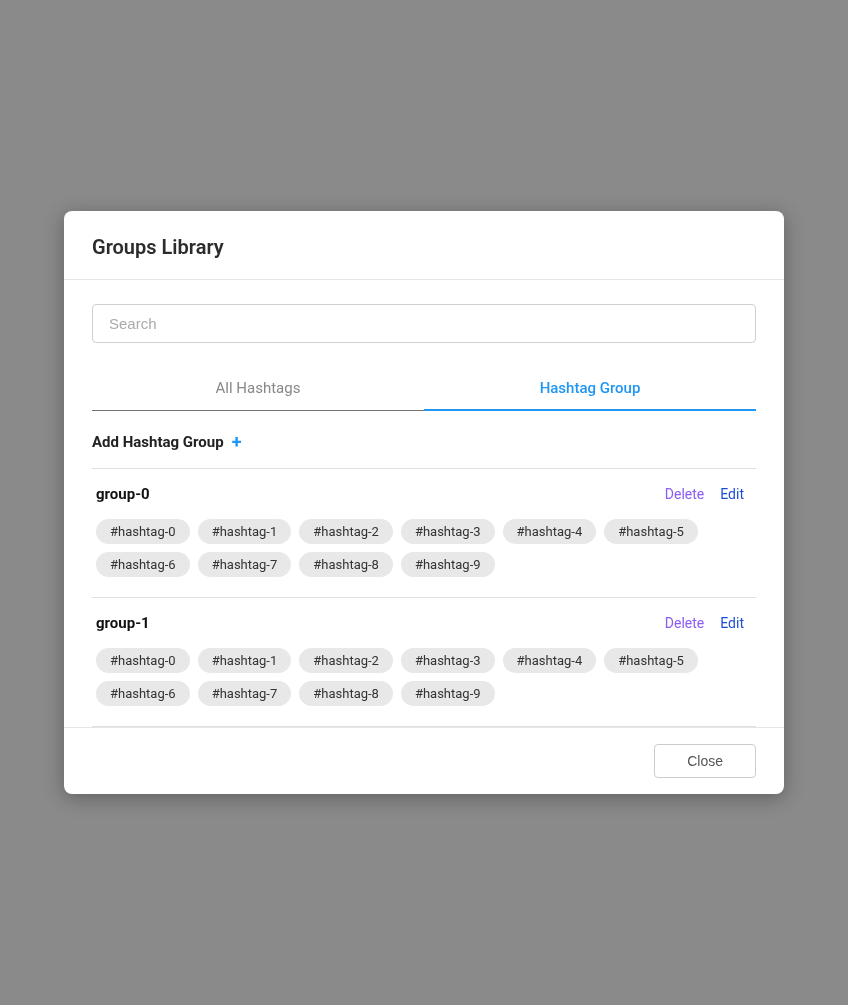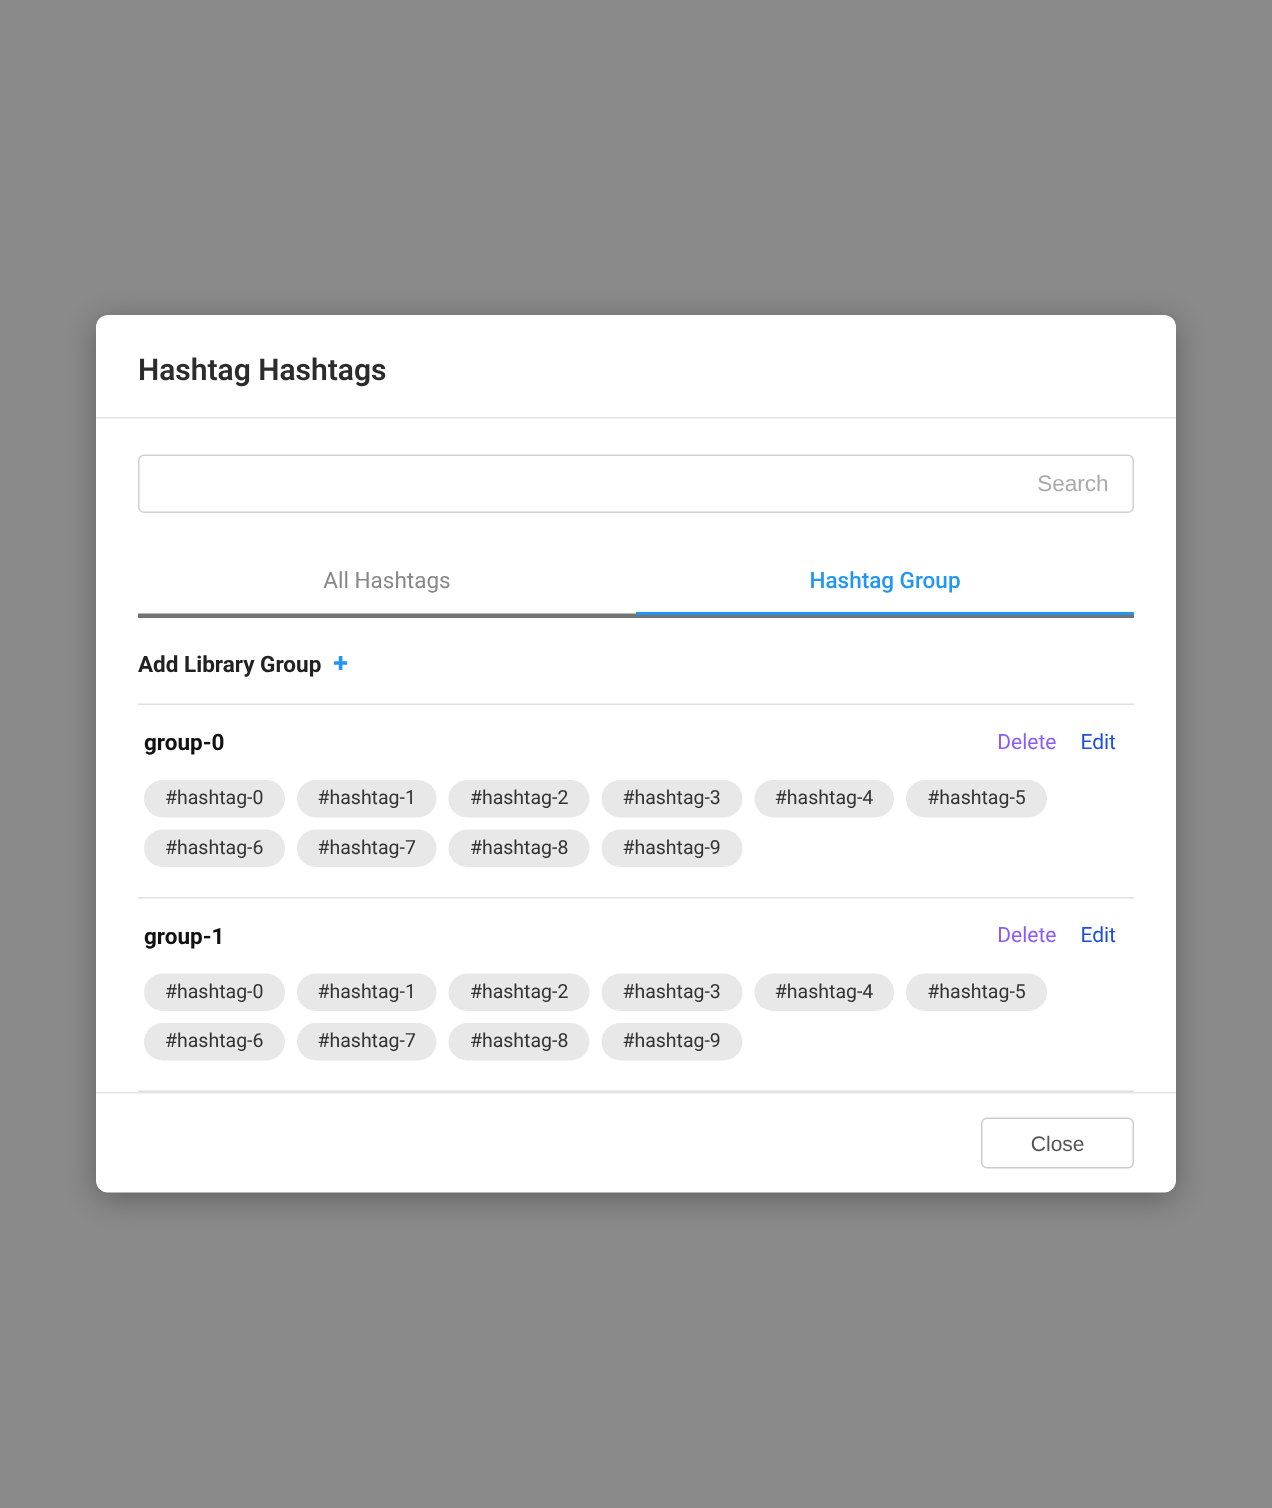--- a/index.html
+++ b/index.html
@@ -42,30 +42,29 @@
     }
 
     .search-input {
       width: 100%;
       padding: 10px 16px;
       border: 1px solid #d0d0d0;
       border-radius: 4px;
       font-size: 15px;
       color: #333;
       outline: none;
-      text-align: right;
     }
 
     .search-input::placeholder {
       color: #aaa;
     }
 
     .tabs-container {
       display: flex;
-      border-bottom: 3px solid #737373;
+      border-bottom: 1px solid #737373;
       margin-bottom: 0;
     }
 
     .tab {
       flex: 1;
       text-align: center;
       padding: 12px 0;
       font-size: 15px;
       cursor: pointer;
       color: #888;
@@ -184,42 +183,42 @@
       background: #c0c0c0;
       border-radius: 4px;
     }
   </style>
 </head>
 <body>
 
 <div class="modal">
 
   <div class="modal-header">
-    <h2 class="modal-title">Hashtag Hashtags</h2>
+    <h2 class="modal-title">Groups Library</h2>
   </div>
 
   <div class="modal-body">
 
     <div class="search-container">
       <input type="text" class="search-input" placeholder="Search" style="">
     </div>
 
     <div class="tabs-container">
       <div class="tab">
         <span>All Hashtags</span>
       </div>
       <div class="tab active">
         <span>Hashtag Group</span>
       </div>
     </div>
 
     <div class="tab-content">
 
       <div class="add-group-row">
-        <span>Add Library Group</span>
+        <span>Add Hashtag Group</span>
         <span class="add-icon">+</span>
       </div>
 
       <div class="groups-scroll-area">
 
         <div class="group-item">
           <div class="group-header">
             <span class="group-name">group-0</span>
             <span class="group-delete">Delete</span>
             <span class="group-edit">Edit</span>

